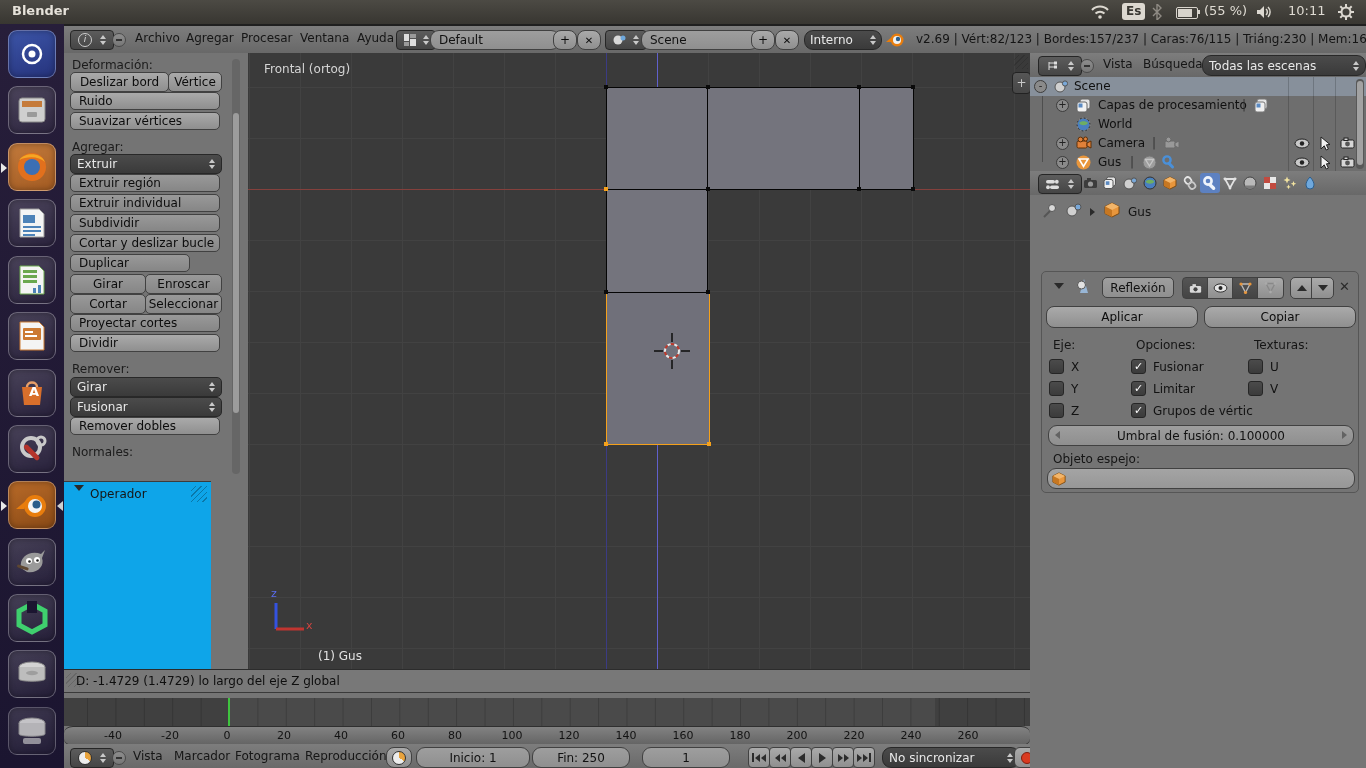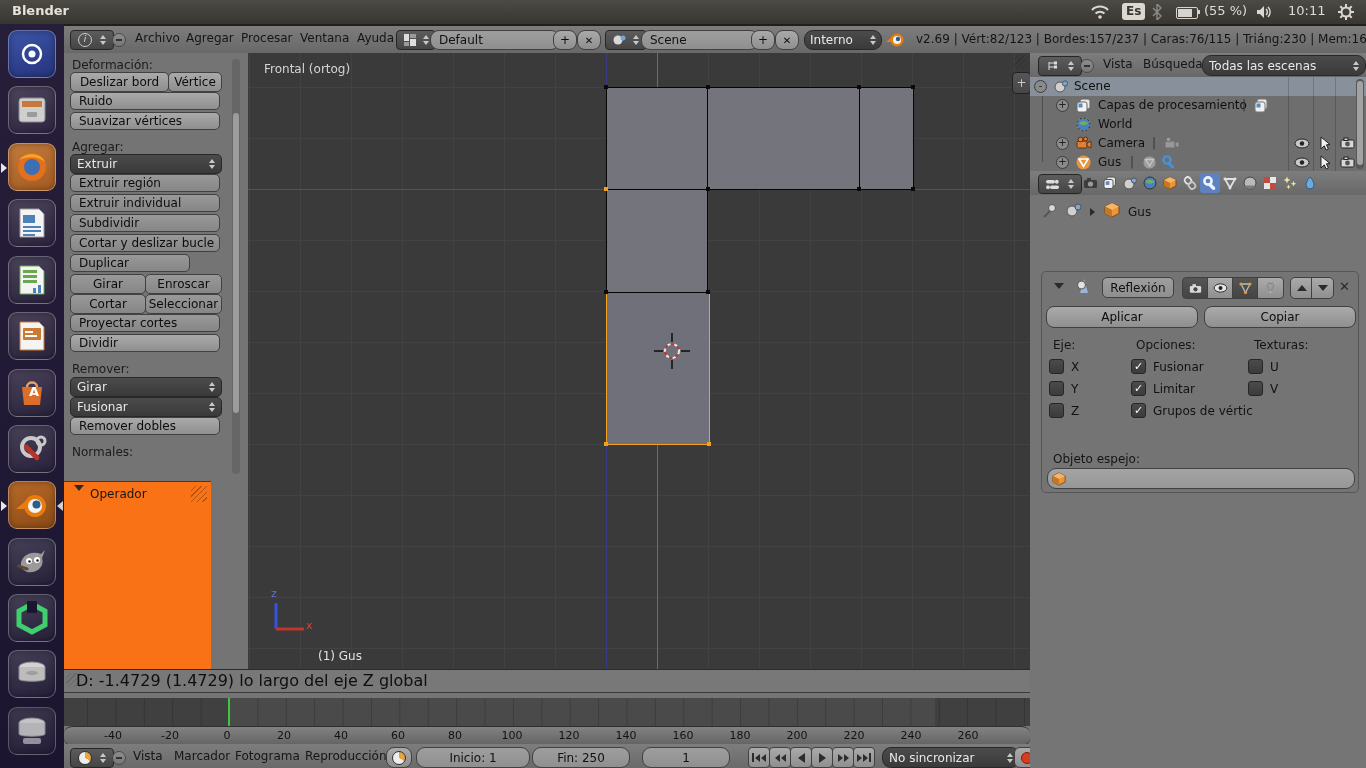--- a/index.html
+++ b/index.html
@@ -60,38 +60,38 @@
   .tri-l{width:0;height:0;border-top:5px solid transparent;border-bottom:5px solid transparent;border-right:7px solid #2c2c2c;}
   .tri-r{width:0;height:0;border-top:5px solid transparent;border-bottom:5px solid transparent;border-left:7px solid #2c2c2c;}
   .bar-v{width:2px;height:9px;background:#2c2c2c;}
   .hatch{background:repeating-linear-gradient(135deg,transparent 0 3px,rgba(0,0,0,.28) 3px 4px);}
 
   
   #toolshelf{left:0;top:27px;width:184px;height:627px;background:#747474;border-right:1px solid #2e2e2e;}
   .ts-label{position:absolute;left:8px;color:#1b1b1b;font-size:12px;}
   .ts-btn{position:absolute;height:18px;}
   .ts-dd{position:absolute;height:18px;justify-content:space-between;padding:0 6px;border-radius:5px;}
-  #operator{left:0;top:428px;width:147px;height:199px;background:#f97316;
+  #operator{left:0;top:428px;width:147px;height:199px;background:#0ea5e9;
     border-top:1px solid #3c3c3c;box-shadow:0 -1px 0 #8b8b8b inset;}
 
   
   #viewport{left:184px;top:27px;width:782px;height:623px;overflow:hidden;
     background-color:#3a3a3a;border-right:1px solid #2e2e2e;
     background-image:linear-gradient(#424242 1px,transparent 1px),
                      linear-gradient(90deg,#424242 1px,transparent 1px);
     background-size:51px 51px;background-position:1px 34px;}
   .face{position:absolute;background:#74747d;border:1px solid #050505;box-sizing:border-box;}
   .face.sel{background:#70707a;border:1px solid #f5a11b;border-top-color:#050505;}
   .vert{position:absolute;width:4px;height:4px;margin:-2px 0 0 -2px;background:#0a0a0a;}
   .vert.sel{background:#f5a11b;}
   .vp-text{position:absolute;color:#d4d4d4;font-size:12px;}
 
   
   #xformbar{left:0;top:643px;width:966px;height:22px;background:#787878;
-    border-top:1px solid #2c2c2c;border-bottom:1px solid #3a3a3a;color:#0e0e0e;font-size:16px;line-height:22px;}
+    border-top:1px solid #2c2c2c;border-bottom:1px solid #3a3a3a;color:#0e0e0e;font-size:12px;line-height:22px;}
   #tltrack{left:0;top:672px;width:966px;height:28px;background:#404040;overflow:hidden;}
   #tltrack .range{position:absolute;left:165px;top:0;width:706px;height:28px;background:#4a4a4a;}
   #tltrack .gridlines{position:absolute;inset:0;
     background-image:linear-gradient(90deg,rgba(0,0,0,.18) 1px,transparent 1px);
     background-size:28.4px 28px;background-position:165px 0;}
   #playhead{position:absolute;left:164px;top:0;width:2px;height:28px;background:#3fc43f;}
   #ruler{left:0;top:700px;width:966px;height:18px;background:linear-gradient(#828282,#636363);
     border-top:1px solid #2f2f2f;border-bottom:1px solid #2f2f2f;border-radius:9px/7px;}
   .tick{position:absolute;top:2px;width:30px;text-align:center;color:#121212;font-size:11px;}
   #tlheader{left:0;top:718px;width:966px;height:26px;overflow:hidden;}
@@ -915,20 +915,25 @@
           <span class="cb" style="left:89px;top:109px;"><span>✓</span></span>
           <span class="cb-label" style="left:111px;top:110px;">Limitar</span>
           <span class="cb" style="left:89px;top:131px;"><span>✓</span></span>
           <span class="cb-label" style="left:111px;top:132px;">Grupos de vértic</span>
 
           <span class="cb" style="left:206px;top:87px;"></span>
           <span class="cb-label" style="left:228px;top:88px;">U</span>
           <span class="cb" style="left:206px;top:109px;"></span>
           <span class="cb-label" style="left:228px;top:110px;">V</span>
 
+          <div class="abs field" style="left:6px;top:153px;width:304px;height:19px;justify-content:center;border-radius:9px;">
+            <span class="abs" style="left:6px;top:5px;width:0;height:0;border-top:4px solid transparent;border-bottom:4px solid transparent;border-right:5px solid #636363;"></span>
+            <span>Umbral de fusión: 0.100000</span>
+            <span class="abs" style="right:6px;top:5px;width:0;height:0;border-top:4px solid transparent;border-bottom:4px solid transparent;border-left:5px solid #636363;"></span>
+          </div>
 
           <span class="plabel" style="left:11px;top:180px;">Objeto espejo:</span>
           <div class="abs field" style="left:5px;top:196px;width:306px;height:19px;background:linear-gradient(#a4a4a4,#979797);">
             <svg style="margin-left:4px;" width="14" height="14" viewBox="0 0 16 16">
               <polygon points="8,1 15,4.5 15,11.5 8,15 1,11.5 1,4.5" fill="#e8963c" stroke="#7e4a10"></polygon>
               <polygon points="8,1 15,4.5 8,8 1,4.5" fill="#f2b56a"></polygon>
                 <polygon points="8,8 8,15 1,11.5 1,4.5" fill="#c67722"></polygon>
             </svg>
           </div>
         </div>

